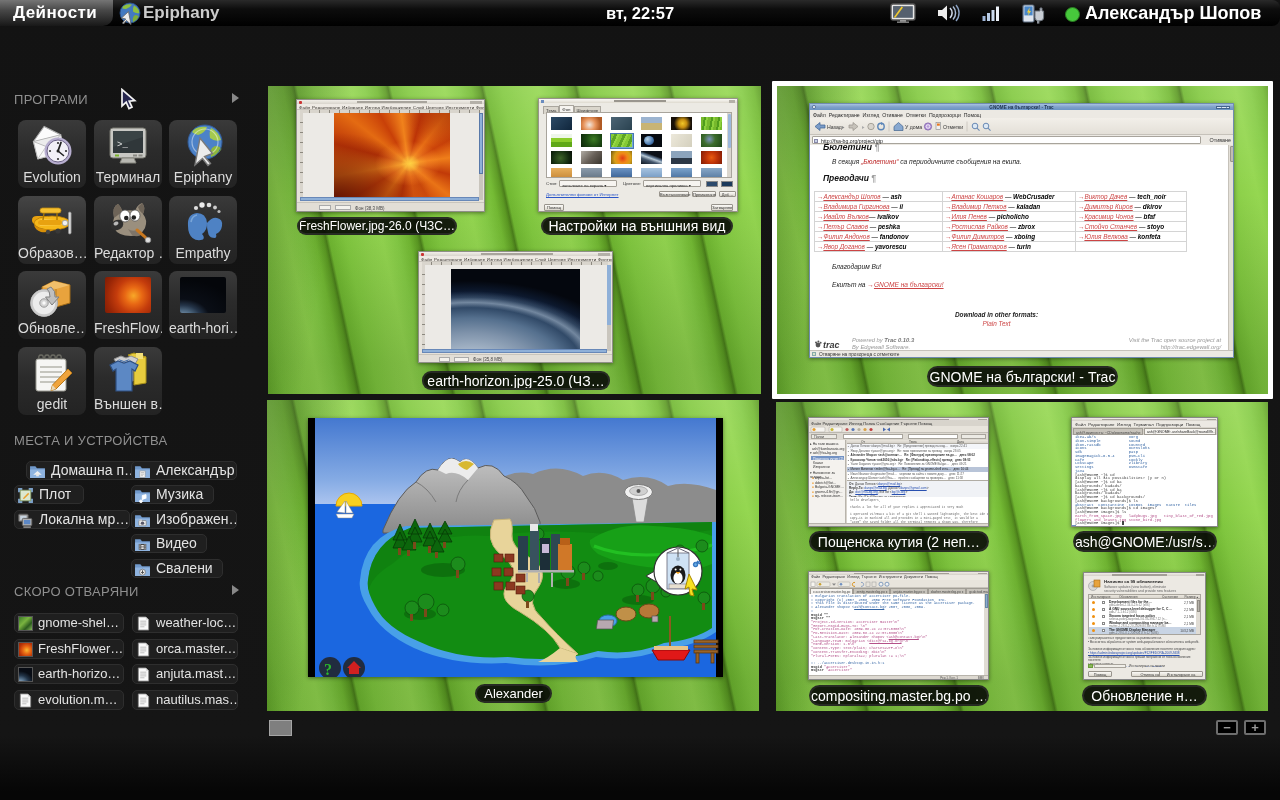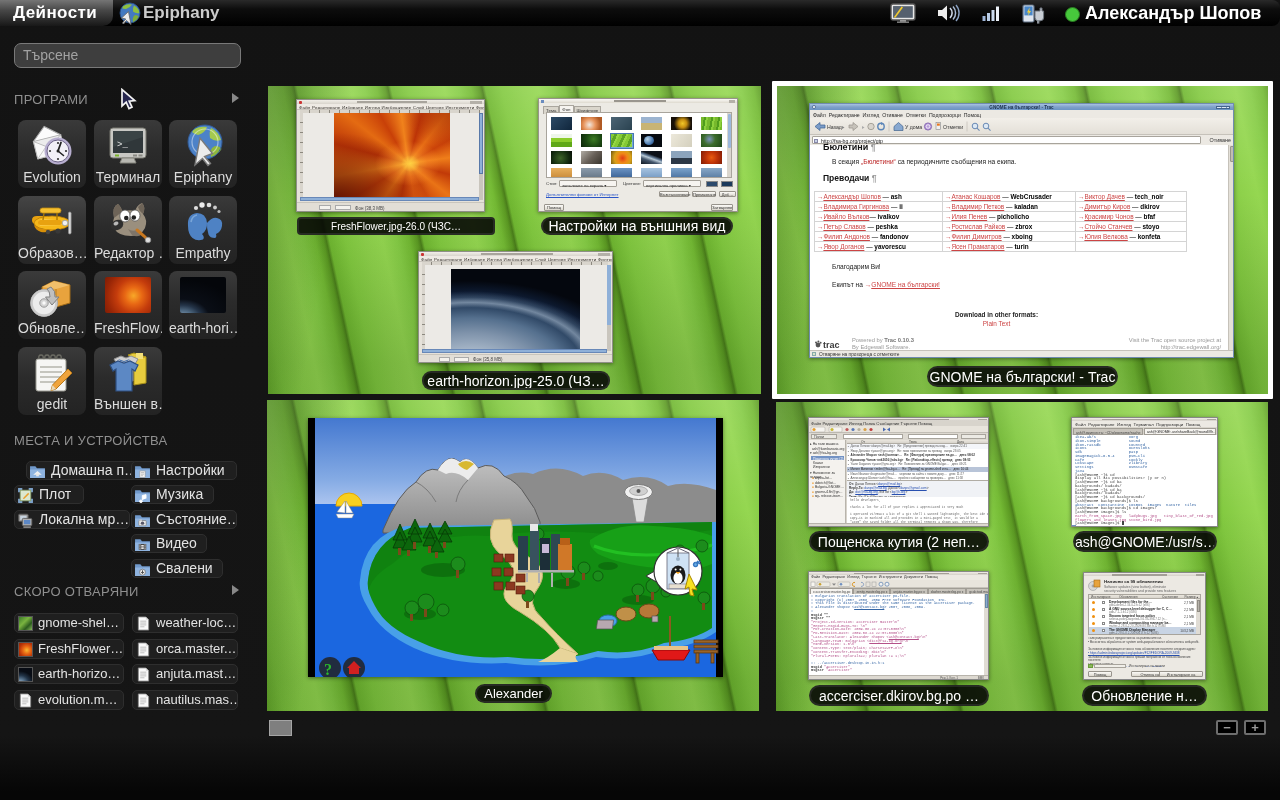--- a/index.html
+++ b/index.html
@@ -68,20 +68,21 @@
       </div>
     <svg id="appmenu" width="24" height="24" viewBox="0 0 24 24">
       <circle cx="12" cy="11" r="10" fill="#4379c0"></circle>
       <path d="M5 4 Q9 1.5 14 2.5 Q12 6 8 7 Q5 7 4 6 Z" fill="#8fc03f"></path>
       <path d="M16 3.5 Q21 6 21.5 11 Q18 12 15 9.5 Q14.5 6 16 3.5 Z" fill="#8fc03f"></path>
       <path d="M17 13 Q20 13 21 15 Q19 19 15 20.5 Q14 17 15.5 14.5 Z" fill="#7fae38"></path>
       <circle cx="12" cy="11" r="10" fill="none" stroke="#2d5590" stroke-width="0.8"></circle>
       <path d="M10.5 9.5 L13 22.5 L8.5 18.5 L5.5 22 L4.5 21 L7.8 17 L3.5 16 Z" fill="#ececec" stroke="#6a6a6a" stroke-width="0.9"></path>
   </svg>
     <div id="appname">Epiphany</div>
+    <div id="clock">вт, 22:57</div>
     <div id="username">Александър Шопов</div>
     <svg class="tray" style="left:890px; top:3px;" width="26" height="20" viewBox="0 0 26 20">
       <rect x="1" y="1" width="24" height="16" rx="2" fill="#e8e8e8"></rect>
       <rect x="1" y="1" width="24" height="16" rx="2" fill="none" stroke="#555" stroke-width="1.4"></rect>
       <rect x="3.2" y="3.2" width="19.6" height="11.6" fill="#55606e"></rect>
       <path d="M3.2 14.8 L11 3.2 L3.2 3.2 Z" fill="#5a6470"></path>
       <path d="M3.8 14.2 L11.5 3.4 L13 4.6 L5.4 14.8 Z" fill="#f0c930"></path>
       <rect x="10" y="17" width="6" height="2" fill="#999"></rect>
       <rect x="7" y="18.4" width="12" height="1.6" fill="#777"></rect>
     </svg>
@@ -103,21 +104,20 @@
       <path d="M8.6 4.5 L6 9.5 L7.8 9.5 L6.6 13 L10 8 L8.2 8 Z" fill="#f2d23a"></path>
       <path d="M14 8 h5 v-3 h2 v3 h1.6 v6.5 a3.3 3.3 0 0 1 -3.3 3.3 h-2 a3.3 3.3 0 0 1 -3.3 -3.3 Z" fill="#c8cdd4" stroke="#6e757e" stroke-width="1"></path>
       <rect x="16" y="17" width="2.4" height="3.6" fill="#8b9199"></rect>
     </svg>
     <svg class="tray" style="left:1065px; top:7px;" width="15" height="15" viewBox="0 0 15 15">
         <circle cx="7.5" cy="7.5" r="7" fill="#47c83c"></circle>
         <circle cx="7.5" cy="7.5" r="7" fill="none" stroke="#2a7d22" stroke-width="1"></circle>
       </svg>
   </div>
 
-  <div id="search">Търсене</div>
   <div class="sechead" style="left:14px; top:92px;">ПРОГРАМИ</div>
   <svg style="position:absolute; left:119px; top:88px; z-index:50;" width="20" height="24" viewBox="0 0 20 24">
     <path d="M3 1.5 L3 18 L7.2 14.2 L10 20.5 L13 19.1 L10.2 13.2 L15.8 12.6 Z" fill="#26264e" stroke="#f2f2f2" stroke-width="1.7"></path>
   </svg>
   <div class="secarrow" style="top:93px;"></div>
   <div id="apps">
 
     <div class="tile" style="left:18px; top:120px;">
       <svg class="ic" viewBox="0 0 48 48">
         <g transform="rotate(-14 20 20)">
@@ -304,39 +304,39 @@
       <svg class="pic" viewBox="0 0 16 16">
           <path d="M1 3 h5 l1.5 2 H15 v9 H1 Z" fill="#7099cb"></path>
           <path d="M1 6 h14 v8 H1 Z" fill="#8fb4e0"></path>
           <rect x="5.5" y="7.5" width="5" height="6" fill="#f4f4f4" stroke="#999" stroke-width="0.6"></rect>
           <g stroke="#b0b0b0" stroke-width="0.7">
             <line x1="6.5" y1="9" x2="9.5" y2="9"></line>
             <line x1="6.5" y1="10.5" x2="9.5" y2="10.5"></line>
             <line x1="6.5" y1="12" x2="8.5" y2="12"></line>
           </g>
         </svg>
-      <div class="ptxt">Настройки</div>
+      <div class="ptxt">Александър</div>
     </div>
     <div class="pitem" style="left:131px; top:485px; width:83px;">
       <svg class="pic" viewBox="0 0 16 16">
           <path d="M1 3 h5 l1.5 2 H15 v9 H1 Z" fill="#7099cb"></path>
           <path d="M1 6 h14 v8 H1 Z" fill="#8fb4e0"></path>
           <path d="M6.5 12.2 a1.3 1.3 0 1 0 0.01 0 M7.8 12.2 V8 l3.5 -0.8 v3.6" fill="#fff" stroke="#fff" stroke-width="0.9"></path>
         </svg>
       <div class="ptxt">Музика</div>
     </div>
     <div class="pitem" style="left:131px; top:510px; width:106px;">
       <svg class="pic" viewBox="0 0 16 16">
           <path d="M1 3 h5 l1.5 2 H15 v9 H1 Z" fill="#7099cb"></path>
           <path d="M1 6 h14 v8 H1 Z" fill="#8fb4e0"></path>
           <rect x="4.5" y="8" width="7" height="5" rx="0.8" fill="#e8e8e8" stroke="#777" stroke-width="0.6"></rect>
           <circle cx="8" cy="10.5" r="1.6" fill="#556"></circle>
           <rect x="5" y="7" width="2.5" height="1.4" fill="#ccc"></rect>
         </svg>
-      <div class="ptxt">Състояние…</div>
+      <div class="ptxt">Изображен…</div>
     </div>
     <div class="pitem" style="left:131px; top:534px; width:76px;">
       <svg class="pic" viewBox="0 0 16 16">
           <path d="M1 3 h5 l1.5 2 H15 v9 H1 Z" fill="#7099cb"></path>
           <path d="M1 6 h14 v8 H1 Z" fill="#8fb4e0"></path>
           <rect x="4.5" y="7.5" width="7" height="5.5" fill="#3a3a3a"></rect>
           <g fill="#e8e8e8">
             <rect x="5" y="8" width="1.2" height="1"></rect>
             <rect x="5" y="9.8" width="1.2" height="1"></rect>
             <rect x="5" y="11.6" width="1.2" height="1"></rect>
@@ -588,21 +588,21 @@
           <line x1="178" y1="10.2" x2="180.5" y2="12.7" stroke="#6a8ab4" stroke-width="1.1"></line>
         </svg>
       </div>
       <div style="position:absolute; left:0; top:31px; right:0; height:10px; background:#ece9e3;">
         <div style="position:absolute; left:2px; top:1px; right:32px; height:8px; background:#fff; border:1px solid #a8a49c; border-radius:1px;">
           <div style="position:absolute; left:1px; top:1.5px; width:4px; height:4px; background:#c8d4e4; border:0.5px solid #88a;"></div>
           <div style="position:absolute; left:8px; top:1px; font-size:5.2px; color:#222;">http://fsa-bg.org/project/gtp</div>
         </div>
         <div style="position:absolute; right:2px; top:2px; font-size:5.4px; color:#333;">Отиване</div>
       </div>
-      <div style="position:absolute; left:0; top:41px; right:0; bottom:7px; background:#fff;">
+      <div style="position:absolute; left:0; top:41px; right:0; bottom:7px; background:#fff;font-style:italic;">
         <div style="position:absolute; right:0; top:0; width:5px; height:100%; background:#e4e0d8; border-left:1px solid #c6c2ba;">
           <div style="position:absolute; left:0.5px; top:1px; width:4px; height:16px; background:#c2bdb4; border:0.5px solid #98948c; border-radius:1px;"></div>
         </div>
         <div style="position:absolute; left:13px; top:-3px; font-size:9px; font-weight:bold; color:#111;">Бюлетини <span style="color:#999;">¶</span></div>
         <div style="position:absolute; left:22px; top:13px; font-size:6.6px; color:#222;">В секция <span style="color:#b22;">„Бюлетини“</span> са периодичните съобщения на екипа.</div>
         <div style="position:absolute; left:13px; top:28px; font-size:8.5px; font-weight:bold; color:#111;">Преводачи <span style="color:#999;">¶</span></div>
         <table style="position:absolute; left:4px; top:46px; width:373px; border-collapse:collapse; font-size:6.4px;">
           <tbody>
               <tr>
             <td style="border:1px solid #d4d4d4; padding:1px 2px; width:128px;"><span style="color:#c44;">→<u>Александър Шопов</u></span> — <b>ash</b></td>
@@ -1067,26 +1067,26 @@
       </div>
       <div style="position:absolute; left:4px; bottom:11px; width:5px; height:4px; background:#8cb85c; border:0.5px solid #6a9a3a;"></div>
       <div style="position:absolute; left:10px; bottom:11px; width:32px; height:4px; background:#f0eee8; border:0.5px solid #a8a49c;"></div>
       <div style="position:absolute; left:45px; bottom:11px; font-size:3.3px; color:#444;">Инсталиране на пакети</div>
       <div style="position:absolute; left:4px; bottom:2px; width:24px; height:6.5px; background:linear-gradient(#fbfaf7,#dcd8ce); border:0.5px solid #98948c; border-radius:1px; font-size:3.8px; color:#333; text-align:center; line-height:6.5px;">Помощ</div>
       <div style="position:absolute; left:47px; bottom:2px; width:38px; height:6.5px; background:linear-gradient(#fbfaf7,#dcd8ce); border:0.5px solid #98948c; border-radius:1px; font-size:3.8px; color:#333; text-align:center; line-height:6.5px;">Отмяна на промените</div>
       <div style="position:absolute; right:2px; bottom:2px; width:44px; height:6.5px; background:linear-gradient(#fbfaf7,#dcd8ce); border:0.5px solid #98948c; border-radius:1px; font-size:3.8px; color:#333; text-align:center; line-height:6.5px;">Инсталиране на обновления</div>
     </div>
   </div>
 
-  <div class="pill" style="left:297px; top:217px; width:198px; height:18px; border-radius:4px; font-size:10px; line-height:15px;">FreshFlower.jpg-26.0 (ЧЗС…</div>
+  <div class="pill" style="left:297px; top:217px; width:160px; height:18px; border-radius:9px; font-size:12px; line-height:15px;">FreshFlower.jpg-26.0 (ЧЗС…</div>
   <div class="pill" style="left:541px; top:217px; width:192px; height:18px; border-radius:9px; font-size:14px; line-height:15px;">Настройки на външния вид</div>
   <div class="pill" style="left:422px; top:371px; width:188px; height:19px; border-radius:9px; font-size:14px; line-height:16px;">earth-horizon.jpg-25.0 (ЧЗ…</div>
   <div class="pill" style="left:927px; top:366px; width:191px; height:21px; border-radius:11px; font-size:14px; line-height:18px;">GNOME на български! - Trac</div>
   <div class="pill" style="left:475px; top:684px; width:77px; height:19px; border-radius:10px; font-size:13px; line-height:16px;">Alexander</div>
   <div class="pill" style="left:809px; top:531px; width:180px; height:21px; border-radius:11px; font-size:14px; line-height:18px;">Пощенска кутия (2 неп…</div>
   <div class="pill" style="left:1073px; top:531px; width:144px; height:21px; border-radius:11px; font-size:14px; line-height:18px;">ash@GNOME:/usr/s…</div>
-  <div class="pill" style="left:809px; top:685px; width:180px; height:21px; border-radius:11px; font-size:14px; line-height:18px;">accerciser.dkirov.bg.po …</div>
+  <div class="pill" style="left:809px; top:685px; width:180px; height:21px; border-radius:11px; font-size:14px; line-height:18px;">compositing.master.bg.po …</div>
   <div class="pill" style="left:1082px; top:685px; width:125px; height:21px; border-radius:11px; font-size:14px; line-height:18px;">Обновление н…</div>
 
   <div id="graybtn"></div>
   <div class="zoombtn" style="left:1216px;">−</div>
   <div class="zoombtn" style="left:1244px;">+</div>
 </div>
 
 </body></html>

